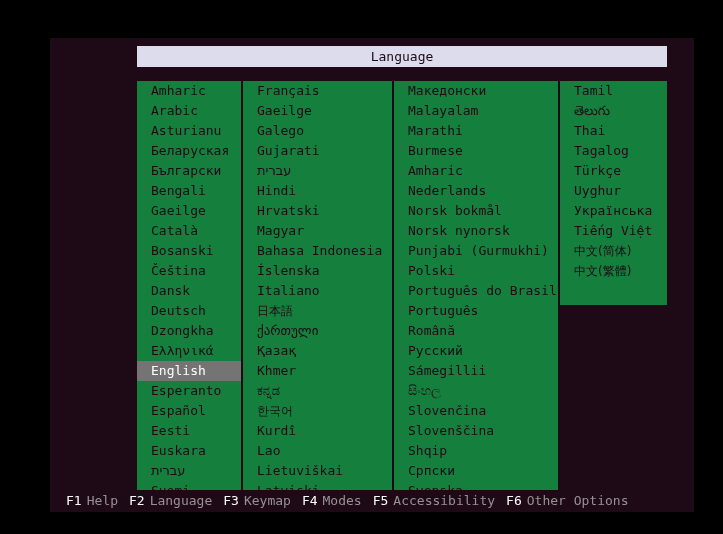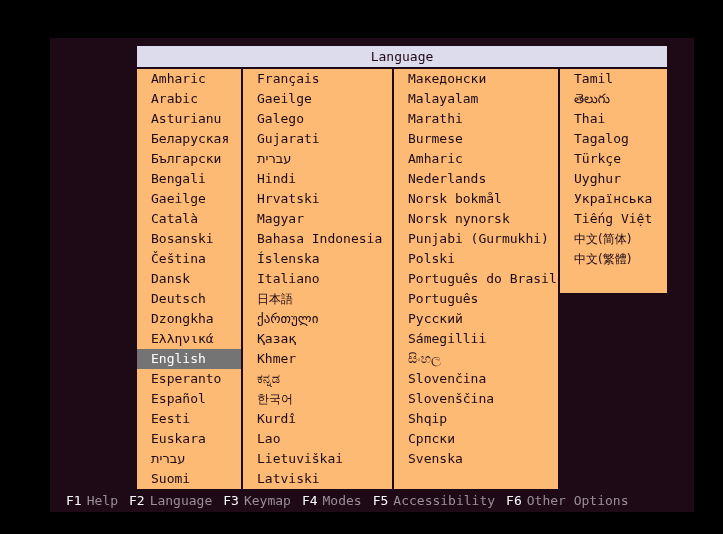--- a/index.html
+++ b/index.html
@@ -59,22 +59,22 @@
   #columns {
     position: absolute;
     left: 0;
     top: 23px;
     width: 530px;
     height: 428px;
   }
 
   .lang-col {
     position: absolute;
-    top: 0;
-    background: #fdba74;
+    top: 12px;
+    background: #15803d;
     color: #1e0a17;
     overflow: hidden;
   }
   .lang-col.c0 { left: 0px;   width: 104px; height: 420px; }
   .lang-col.c1 { left: 106px; width: 149px; height: 420px; }
   .lang-col.c2 { left: 257px; width: 164px; height: 420px; }
   .lang-col.c3 { left: 423px; width: 107px; height: 224px; }
 
   .lang-item {
     height: 20px;
@@ -189,20 +189,21 @@
             <div class="lang-item">Marathi</div>
             <div class="lang-item">Burmese</div>
             <div class="lang-item">Amharic</div>
             <div class="lang-item">Nederlands</div>
             <div class="lang-item">Norsk bokmål</div>
             <div class="lang-item">Norsk nynorsk</div>
             <div class="lang-item">Punjabi (Gurmukhi)</div>
             <div class="lang-item">Polski</div>
             <div class="lang-item">Português do Brasil</div>
             <div class="lang-item">Português</div>
+            <div class="lang-item">Română</div>
             <div class="lang-item">Русский</div>
             <div class="lang-item">Sámegillii</div>
             <div class="lang-item script">සිංහල</div>
             <div class="lang-item">Slovenčina</div>
             <div class="lang-item">Slovenščina</div>
             <div class="lang-item">Shqip</div>
             <div class="lang-item">Српски</div>
             <div class="lang-item">Svenska</div>
           </div>
           <div class="lang-col c3">

